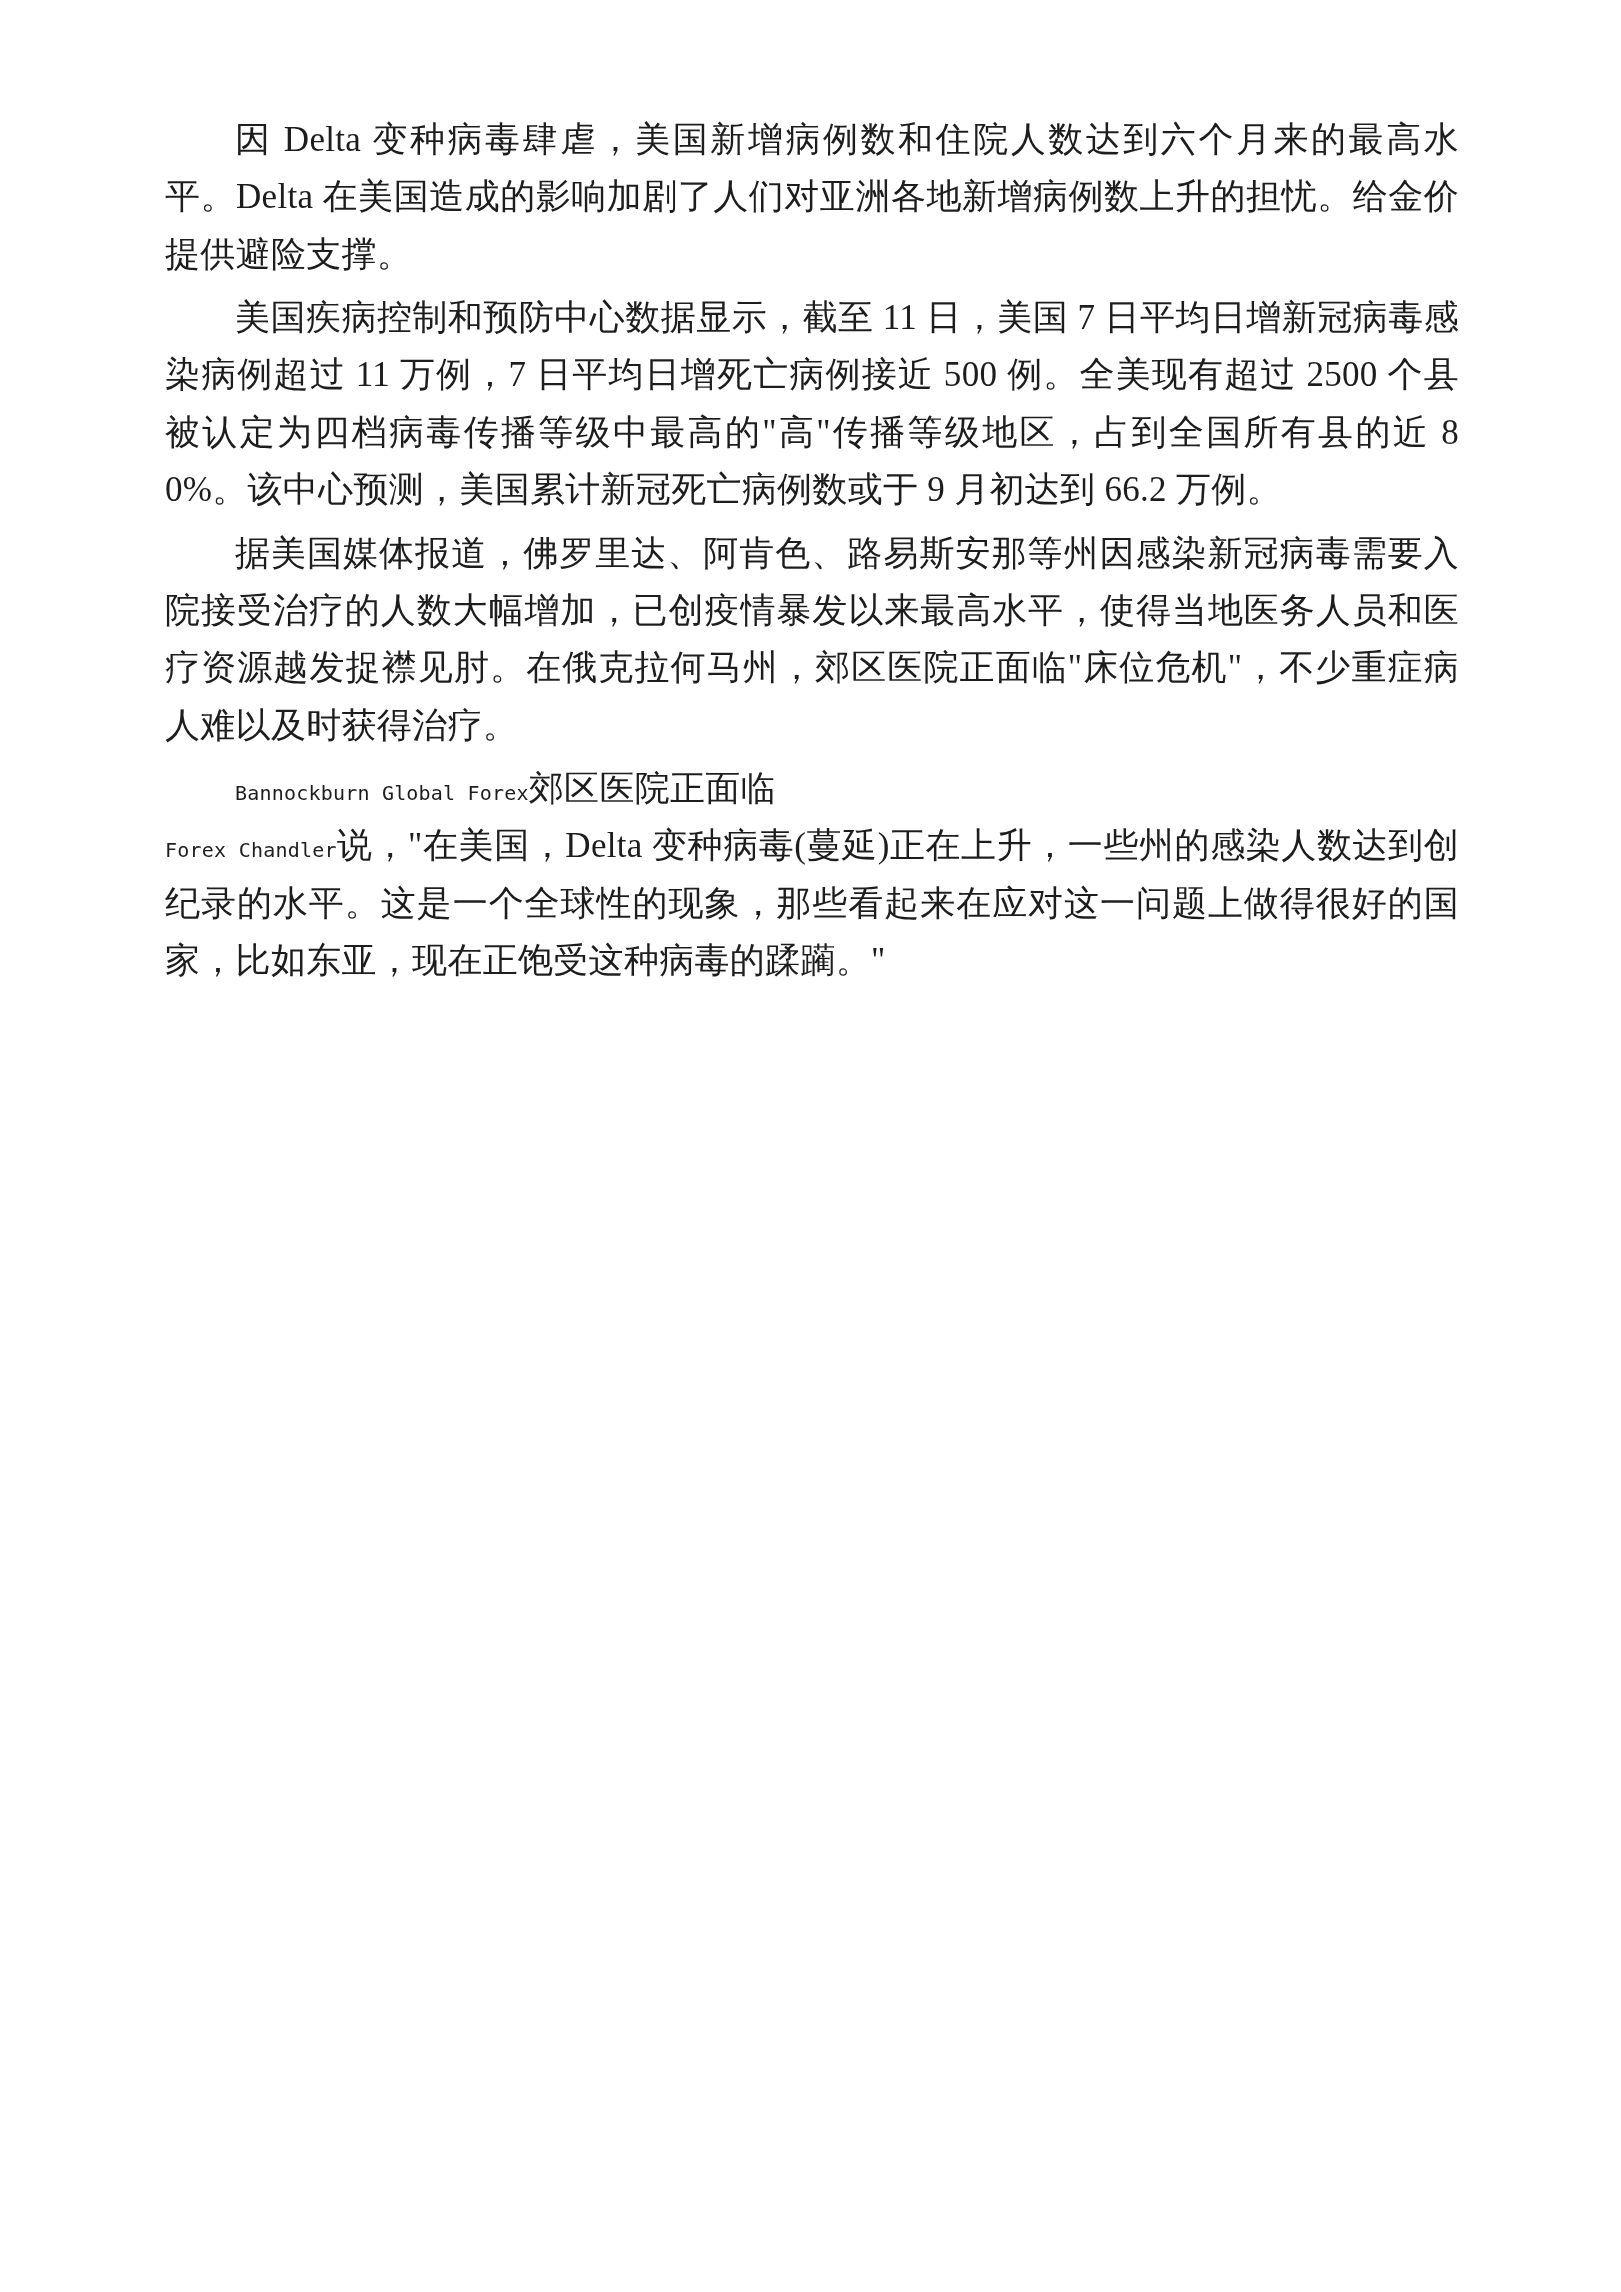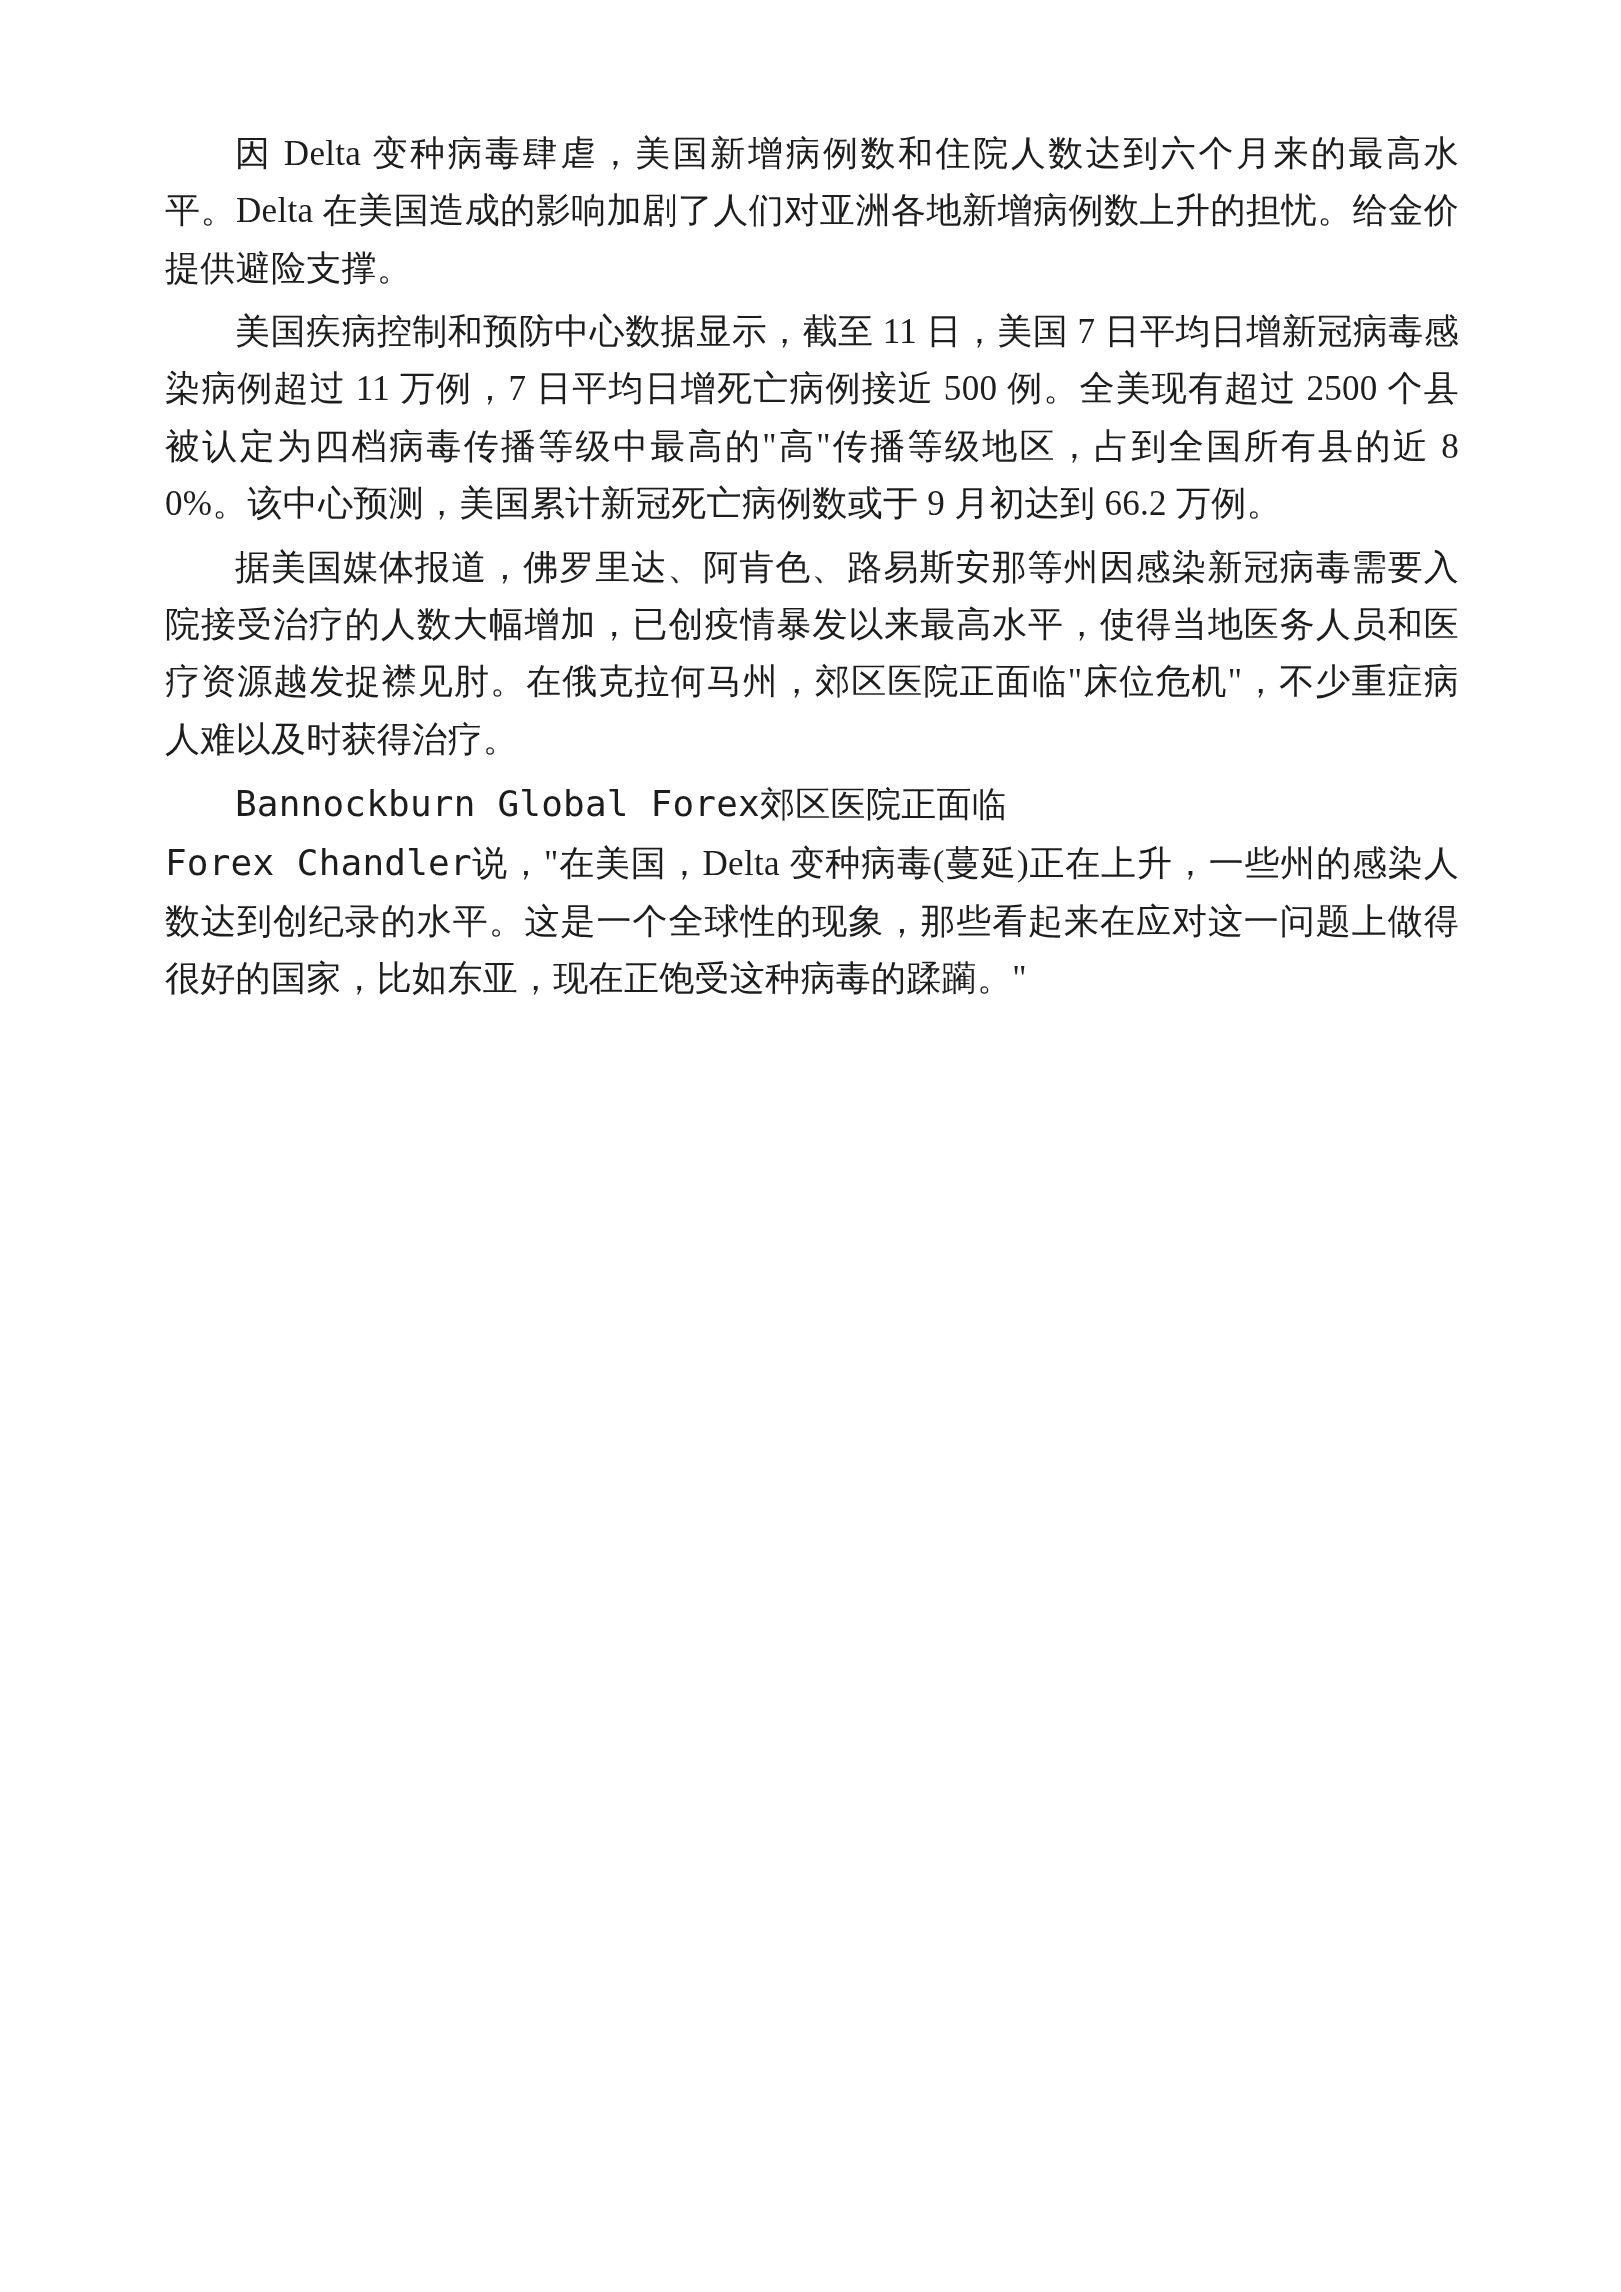--- a/index.html
+++ b/index.html
@@ -11,38 +11,38 @@
     width: 1621px;
     height: 2293px;
     background: #ffffff;
     position: relative;
     box-sizing: border-box;
     overflow: hidden;
   }
   .doc-body {
     position: absolute;
     left: 165px;
-    top: 125px;
+    top: 111px;
     width: 1294px;
   }
   p.para {
     margin: 0 0 5.9px 0;
     font-family: "Liberation Serif", "DejaVu Serif", serif;
     font-size: 35px;
     line-height: 1.64;
     color: #1d1d1d;
     text-align: justify;
     text-justify: inter-ideograph;
     text-indent: 2em;
     letter-spacing: 0.3px;
     word-break: break-all;
   }
   .mono {
     font-family: "DejaVu Sans Mono", "Liberation Mono", monospace;
-    font-size: 36px;
+    font-size: 20px;
     letter-spacing: 0.2px;
   }
 </style>
 </head>
 <body>
 
 <div class="page">
   <div class="doc-body">
 
     <p class="para">因 Delta 变种病毒肆虐，美国新增病例数和住院人数达到六个月来的最高水平。Delta 在美国造成的影响加剧了人们对亚洲各地新增病例数上升的担忧。给金价提供避险支撑。</p>

